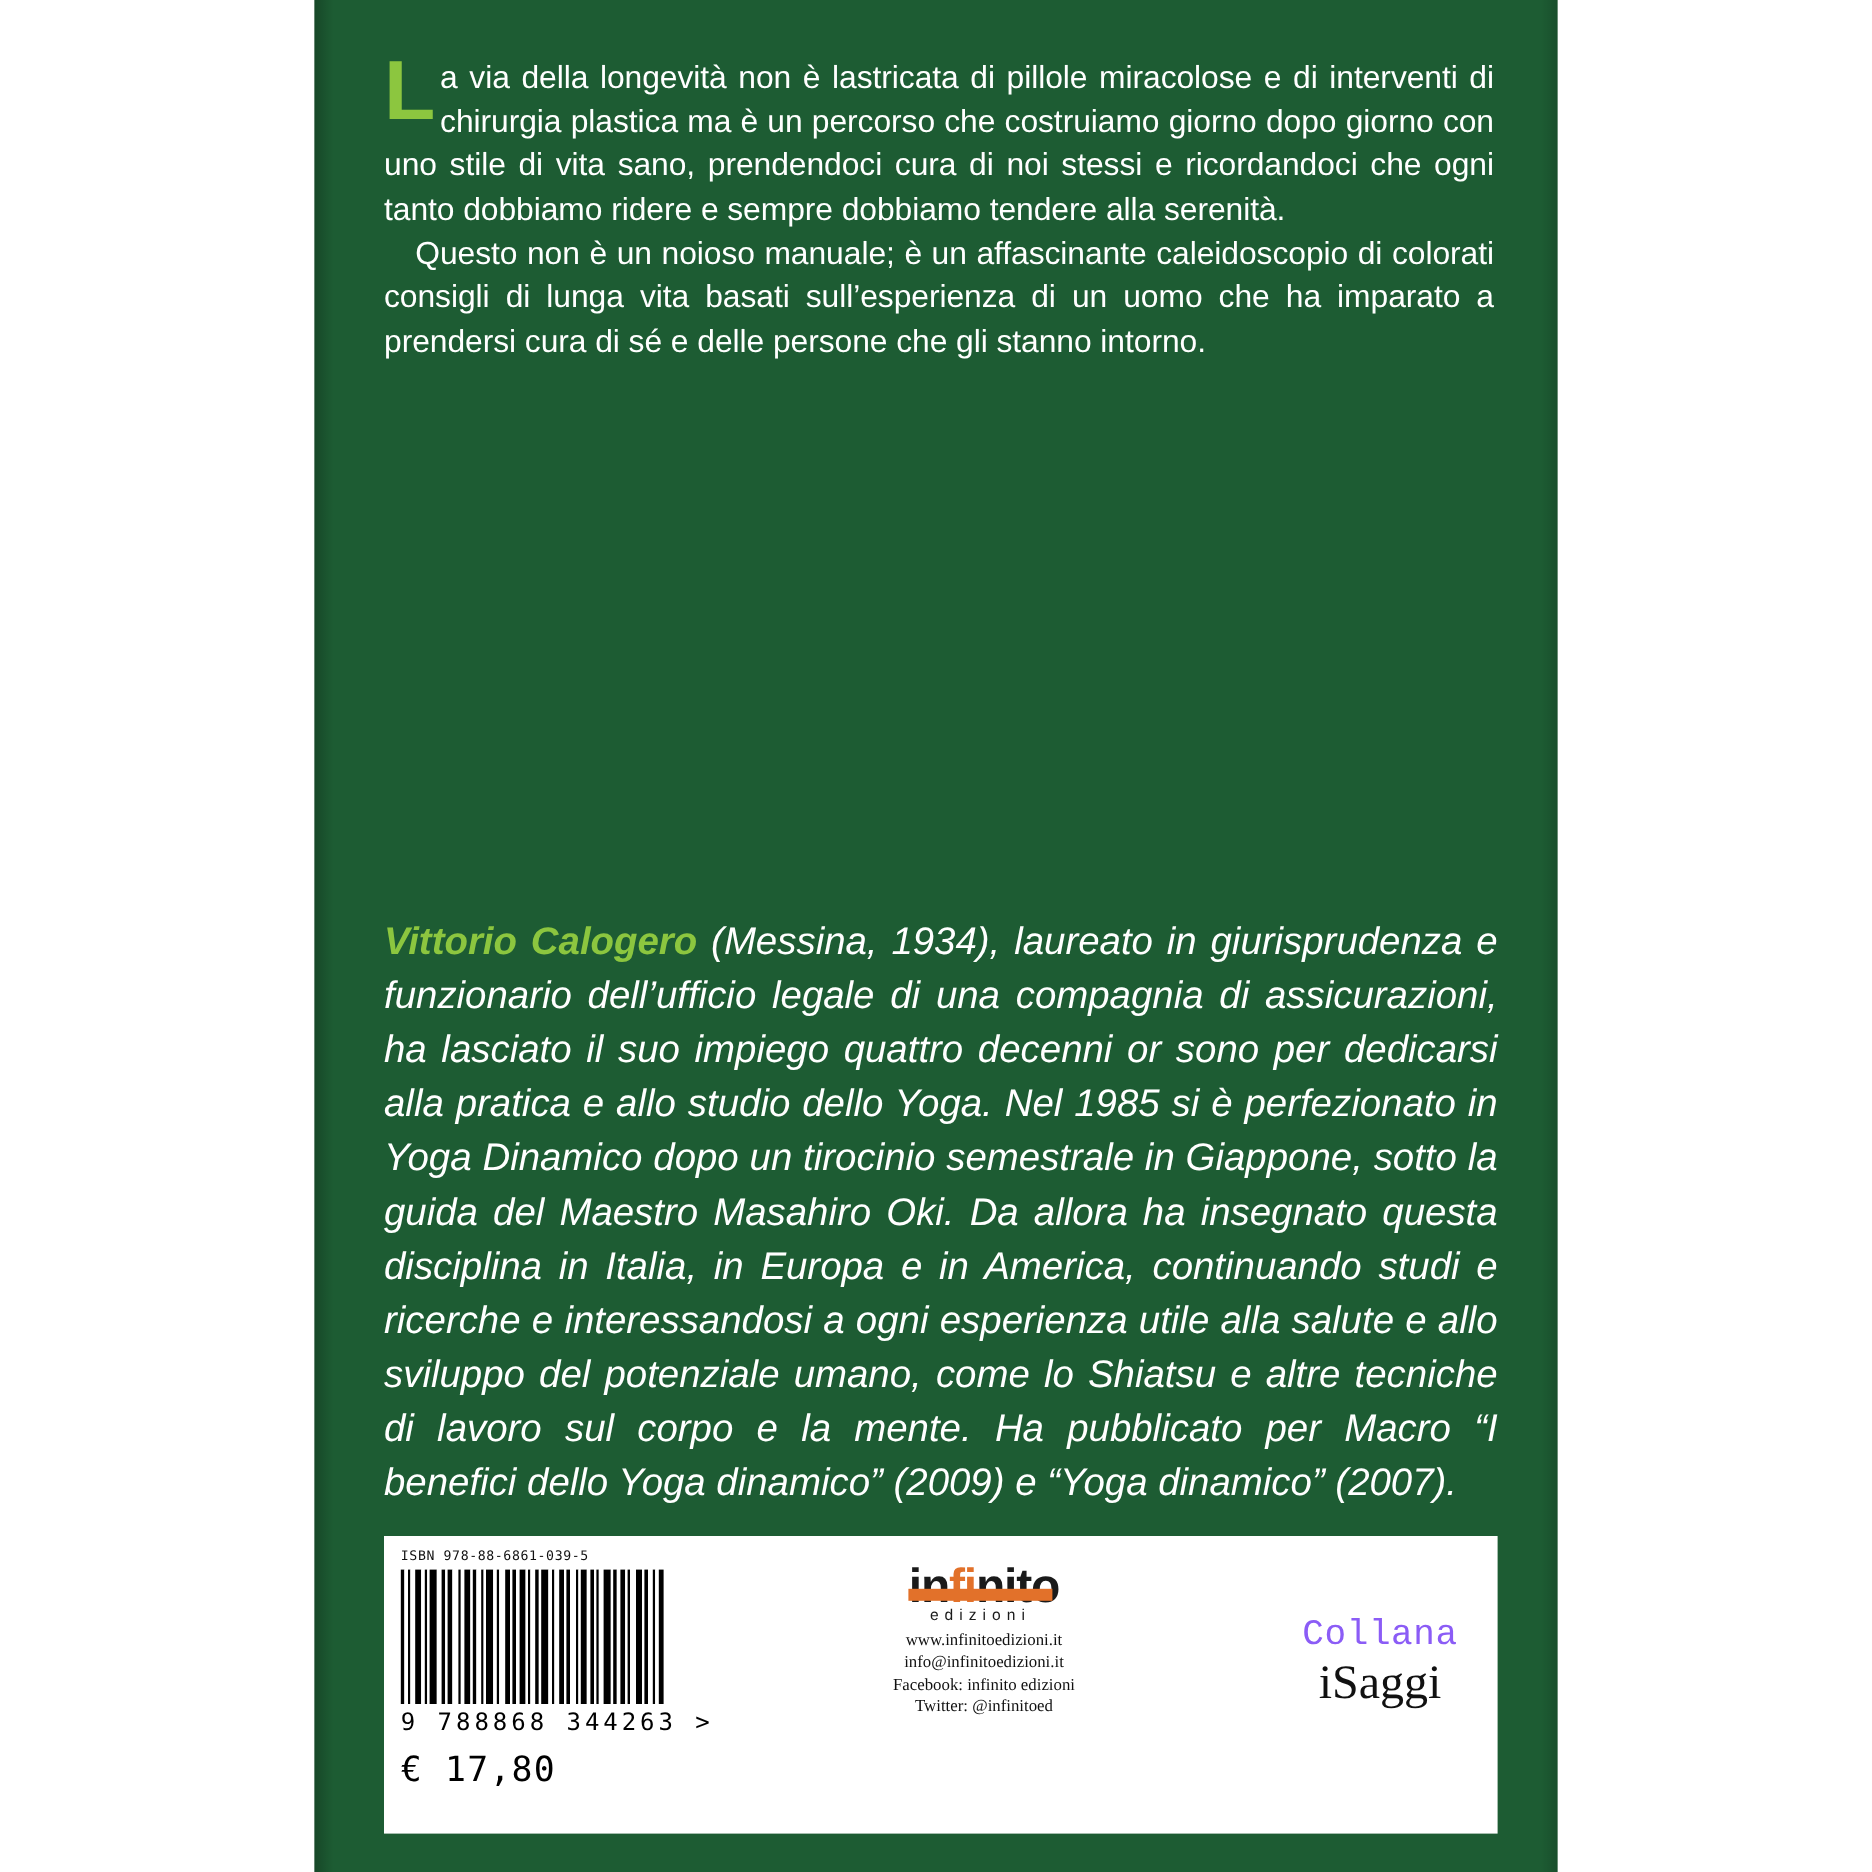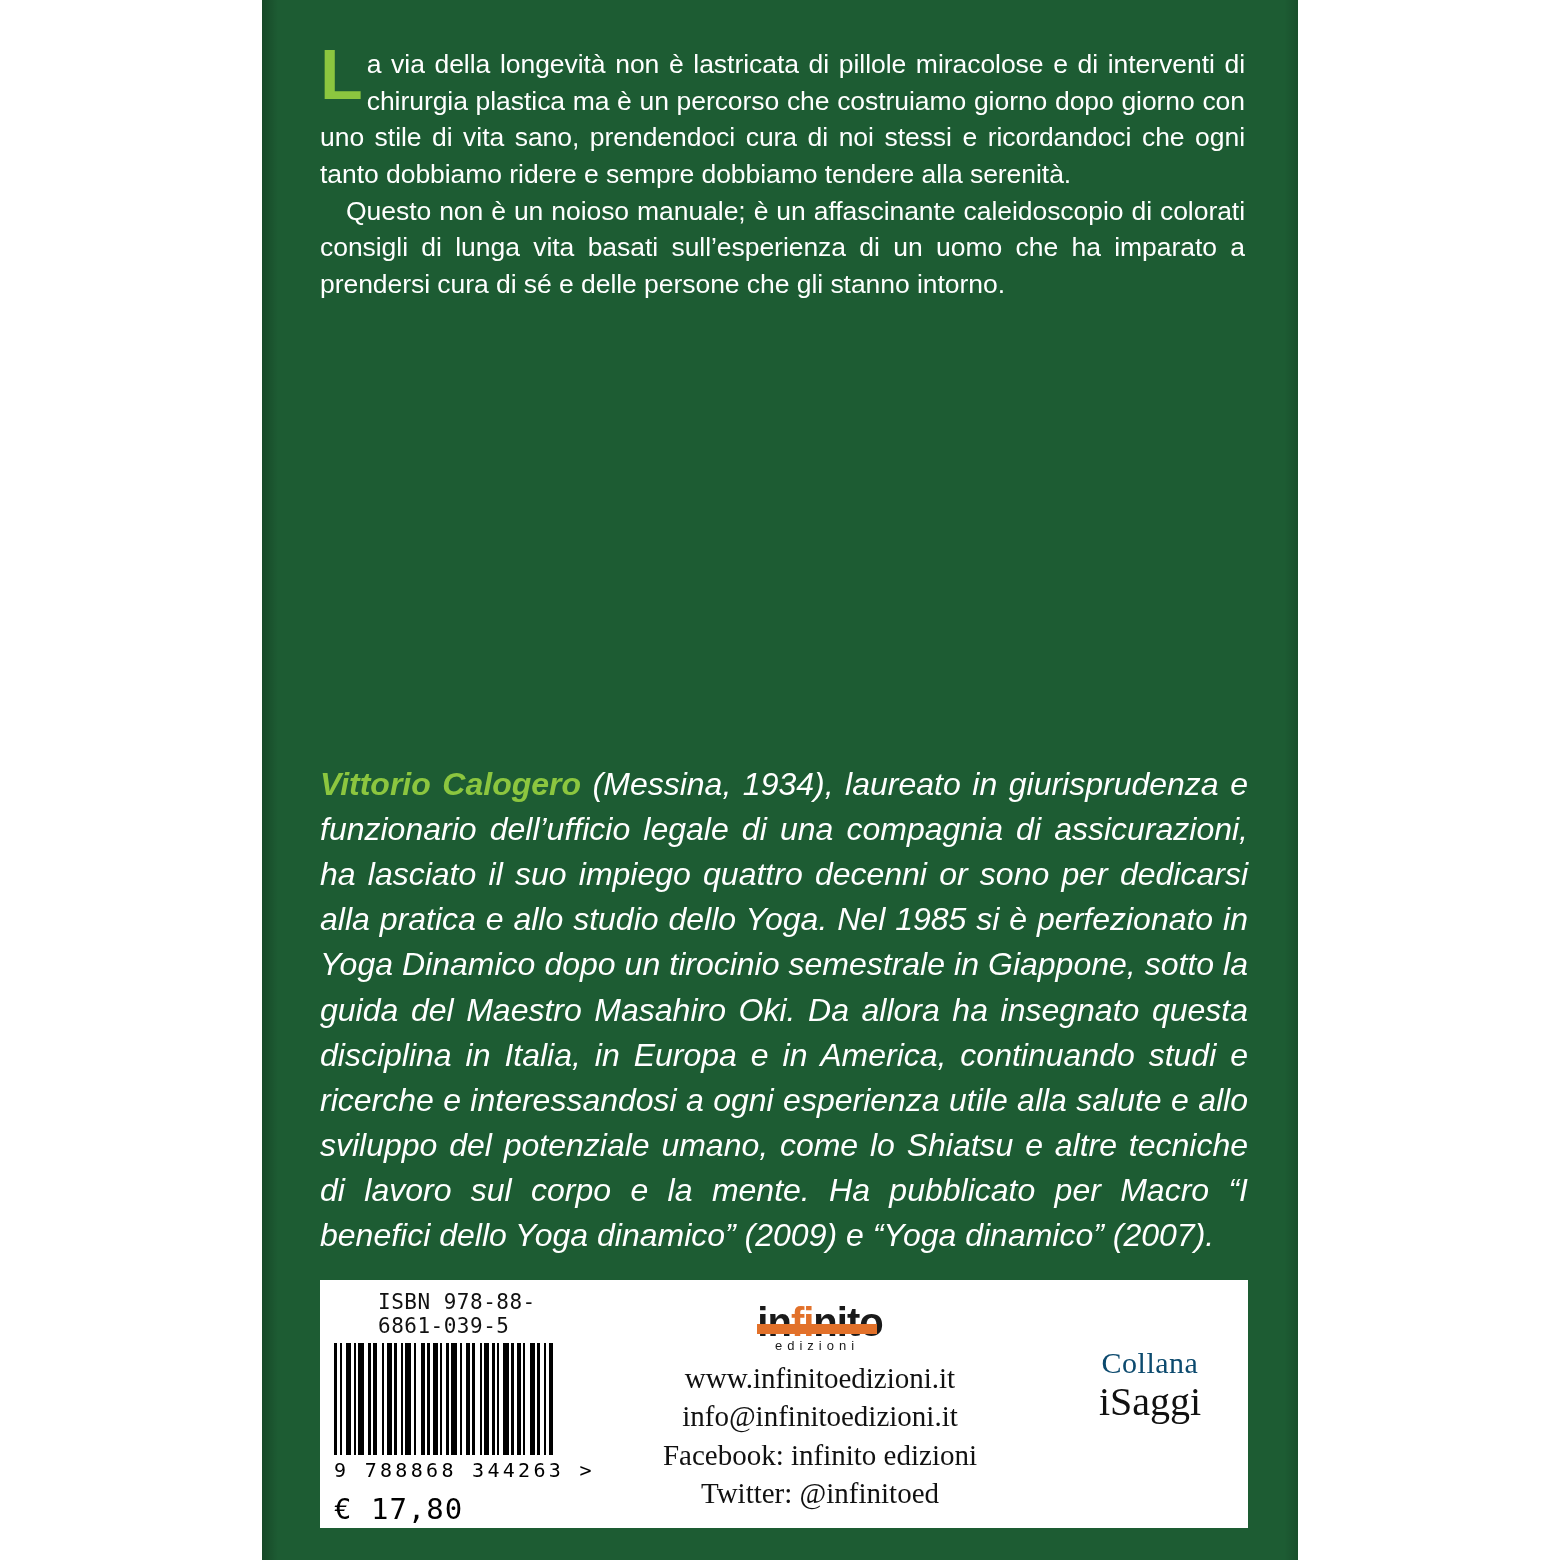--- a/index.html
+++ b/index.html
@@ -108,25 +108,24 @@
 
   
   .barcode-block {
     width: 268px;
     padding: 10px 0 0 14px;
     box-sizing: border-box;
     position: relative;
   }
   .isbn-text {
     font-family: "DejaVu Sans Mono", monospace;
-    font-size: 21px;
+    font-size: 11px;
     color: #111111;
     letter-spacing: 0.5px;
     margin-bottom: 5px;
-    margin-left: 44px;
   }
   .bars {
     display: flex;
     align-items: flex-end;
     height: 112px;
     width: 236px;
   }
   .bars span {
     display: block;
     background: #000000;
@@ -184,40 +183,40 @@
   .logo-bar {
     width: 120px;
     height: 10px;
     background: #e2712a;
     position: absolute;
     left: 0;
     bottom: 8px;
   }
   .contacts {
     font-family: "Liberation Serif", serif;
-    font-size: 29px;
+    font-size: 14px;
     color: #111111;
     line-height: 1.32;
     text-align: center;
   }
 
   
   .collana-block {
     width: 196px;
     display: flex;
     flex-direction: column;
     align-items: center;
     justify-content: center;
     padding-bottom: 38px;
     box-sizing: border-box;
   }
   .collana-label {
-    font-family: Liberation Serif, serif;
+    font-family: Liberation Mono, monospace;
     font-size: 30px;
-    color: #0c4a6e;
+    color: #8b5cf6;
     letter-spacing: 0.5px;
   }
   .collana-name {
     font-family: "Liberation Serif", serif;
     font-size: 40px;
     color: #111111;
     letter-spacing: 0px;
     margin-top: -2px;
   }
 </style>

